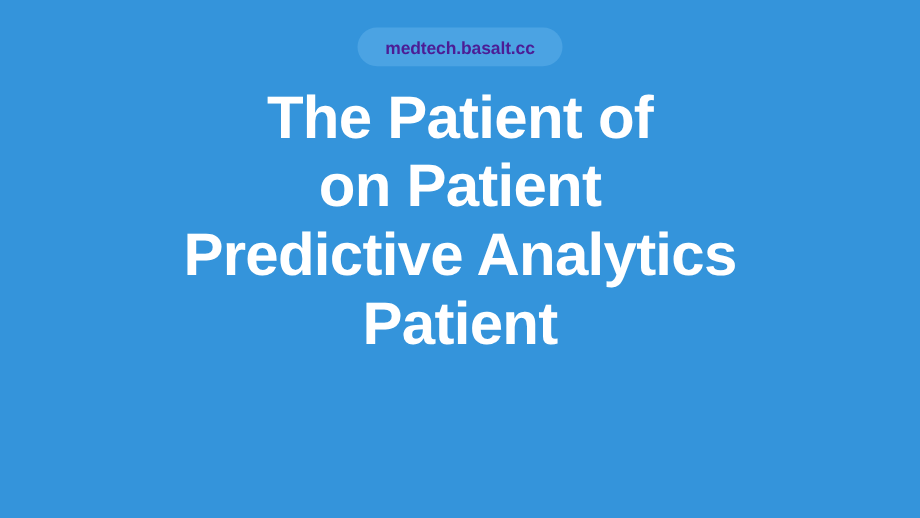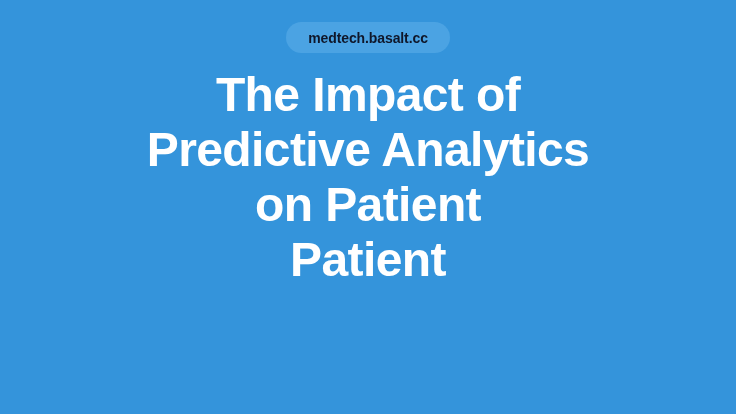--- a/index.html
+++ b/index.html
@@ -26,21 +26,21 @@
   }
 
   .site-badge {
     display: inline-flex;
     align-items: center;
     justify-content: center;
     height: 31px;
     padding: 0 22px;
     border-radius: 999px;
     background: #4ba3e3;
-    color: #0f172a;
+    color: #4c1d95;
     font-size: 14px;
     font-weight: bold;
     letter-spacing: -0.1px;
     white-space: nowrap;
     line-height: 1;
   }
 
   .title-block {
     width: 620px;
     margin-top: 14px;
@@ -59,19 +59,19 @@
 </head>
 <body>
 
 <div class="poster">
 
   <div class="site-badge">
     <span>medtech.basalt.cc</span>
   </div>
 
   <div class="title-block">
-    <div class="title-line">The Impact of</div>
+    <div class="title-line">The Patient of</div>
+    <div class="title-line">on Patient</div>
     <div class="title-line">Predictive Analytics</div>
-    <div class="title-line">on Patient</div>
     <div class="title-line">Patient</div>
   </div>
 
 </div>
 
 </body></html>

